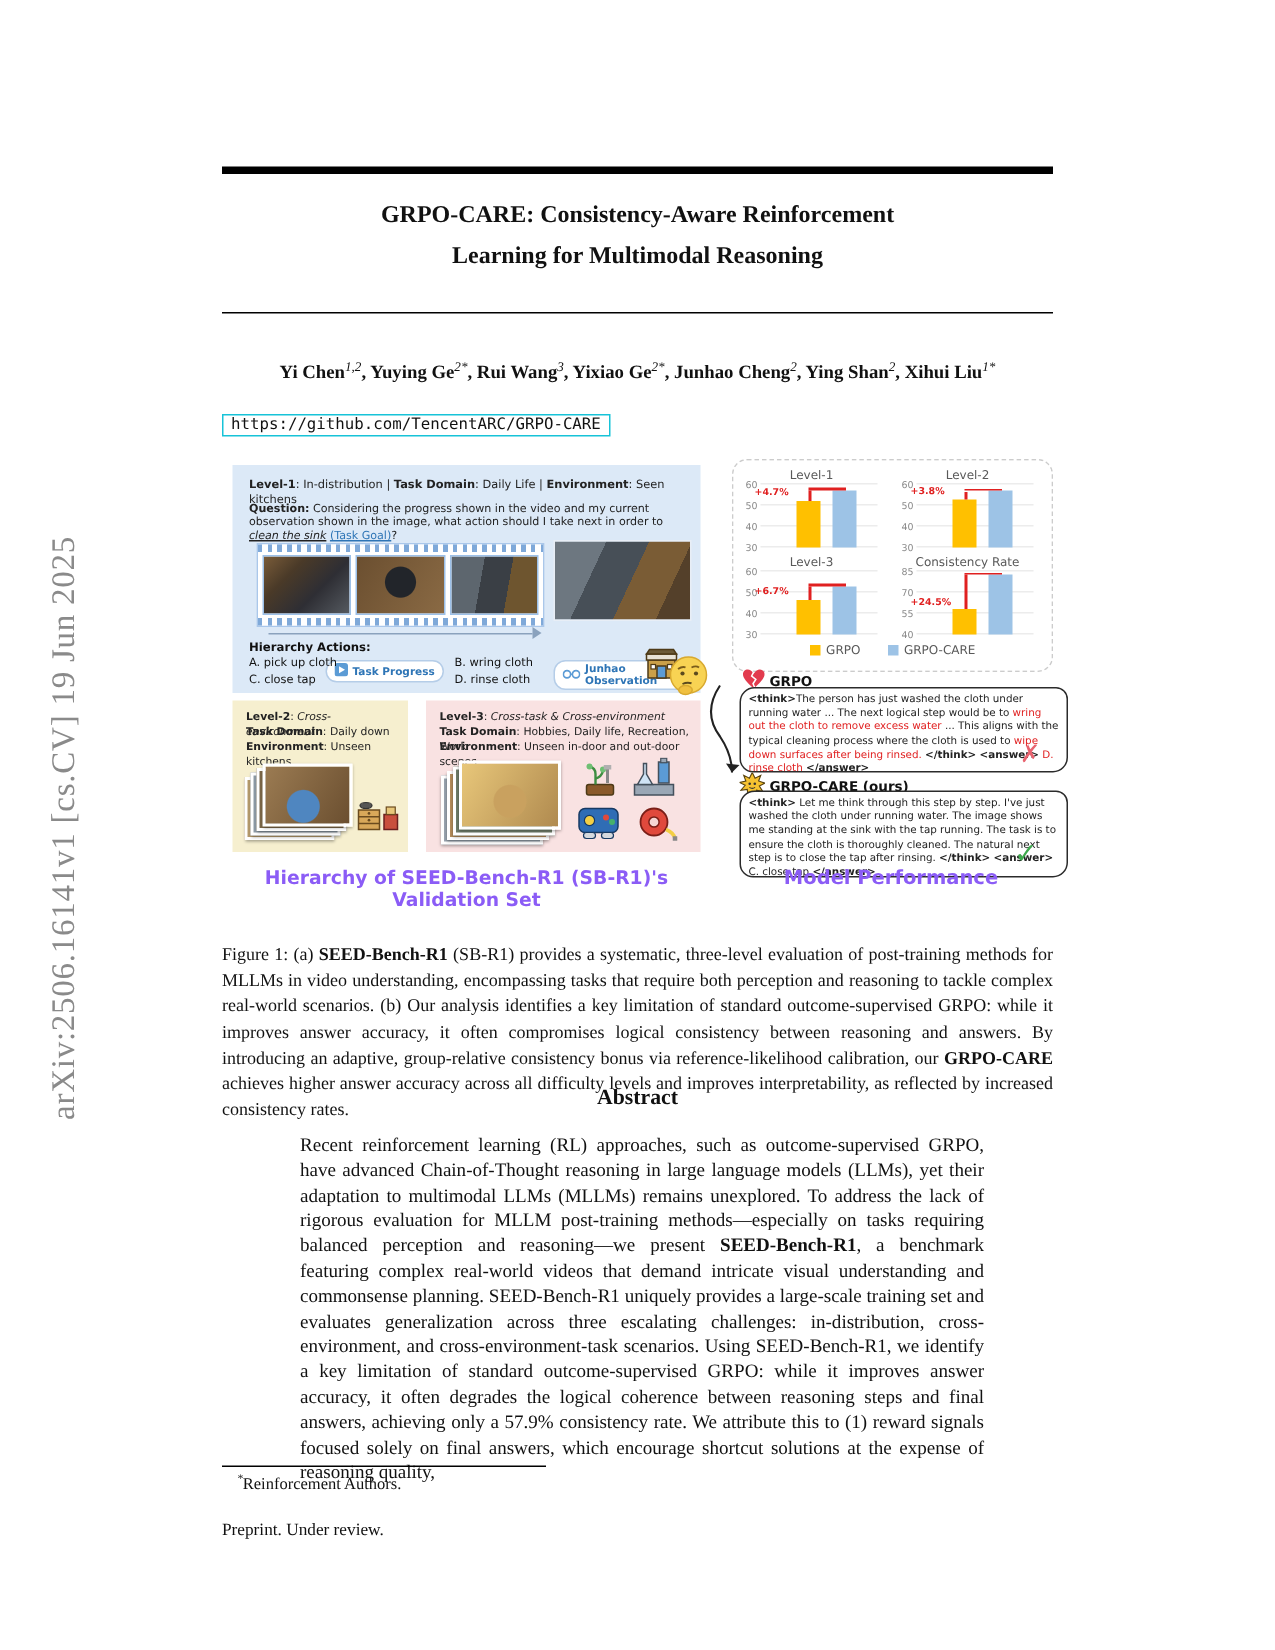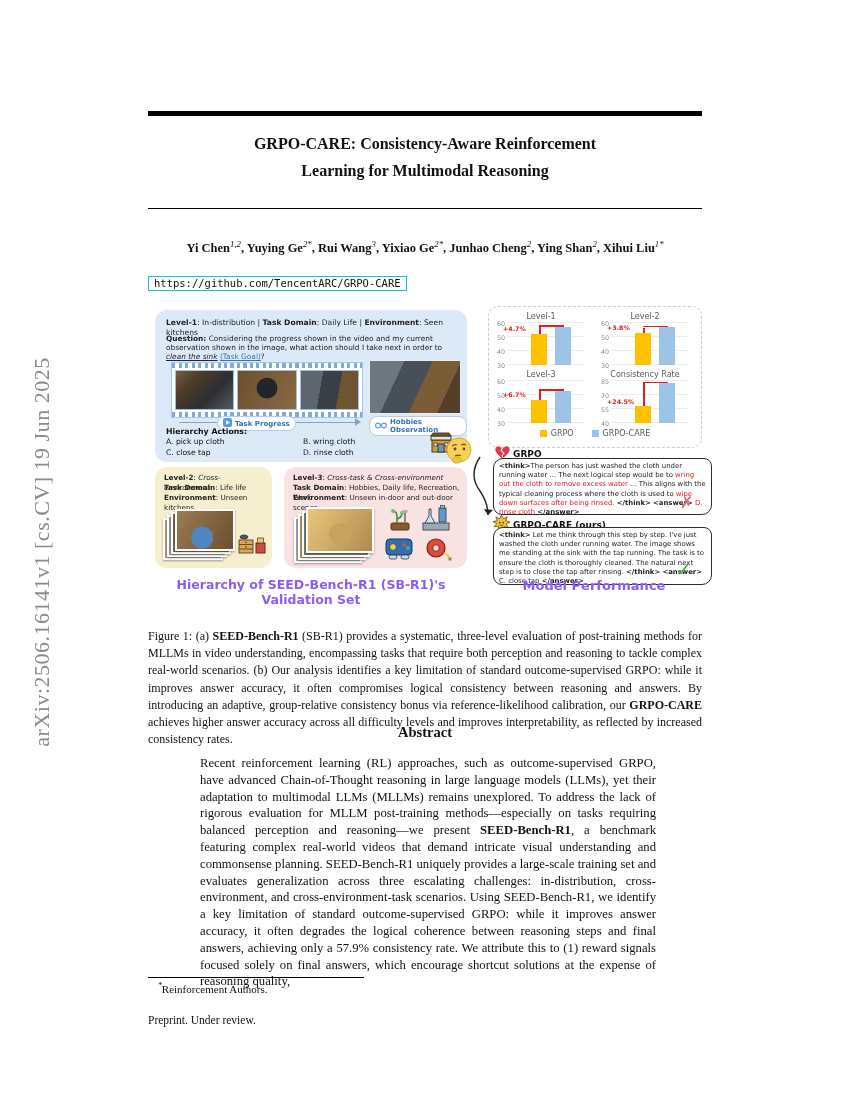--- a/index.html
+++ b/index.html
@@ -13,40 +13,40 @@
   .rule-thin{background:#000;height:1px;}
   .title{left:148px;width:554px;text-align:center;font-size:16px;font-weight:700;line-height:27px;}
   .authors{left:120px;width:610px;text-align:center;font-size:12.5px;}
   .affil{left:120px;width:610px;text-align:center;font-size:12px;}
   .linkbox-wrap{left:148px;width:554px;}
   .linkbox{display:inline-block;border:1.5px solid #17c3d8;padding:0px 5px 1px 5px;
       font-family:"DejaVu Sans Mono",monospace;font-size:10.5px;color:#111;}
   sup{font-size:70%;font-style:italic;}
   
   .fig{left:148px;top:303px;width:556px;height:296px;font-family:"DejaVu Sans",sans-serif;}
-  .panel{position:absolute;border-radius:12px;}
+  .panel{position:absolute;border-radius:0;}
   .p-l1{left:7px;top:7px;width:312px;height:152px;background:#dce9f7;}
   .p-l2{left:7px;top:164px;width:117px;height:101px;background:#f6efcf;}
   .p-l3{left:136px;top:164px;width:183px;height:101px;background:#f9e2e2;}
   .p-head{position:absolute;left:11px;right:8px;font-size:7.6px;line-height:9.5px;color:#222;}
   .p-q{position:absolute;left:11px;right:8px;font-size:7.4px;line-height:9.2px;color:#222;}
   .filmstrip{position:absolute;left:16px;top:52px;width:190px;border:1px solid #aac7ea;background:#fff;}
   .sprocket{height:5px;background:repeating-linear-gradient(90deg,#7fa9d9 0 3px,#ffffff 3px 6.5px);}
   .frames{display:flex;gap:3px;padding:2px 3px;}
   .frame{width:59px;height:38px;border:1px solid #9cc0e8;}
   .f1{background:linear-gradient(135deg,#7a5c39 0%,#4a3a28 30%,#2e2e34 62%,#555a60 100%);}
   .f2{background:radial-gradient(circle at 50% 45%,#22252a 0 28%,rgba(0,0,0,0) 30%),linear-gradient(120deg,#6b4f30,#8a6a44);}
   .f3{background:linear-gradient(100deg,#5d666e 0 35%,#3a3f45 35% 65%,#6e552f 65%);}
   .obs{position:absolute;left:214px;top:50px;width:90px;height:52px;border:1px solid #e8eef6;
        background:linear-gradient(115deg,#6d7780 0 30%,#474f57 30% 55%,#7a5c35 55% 80%,#54402a 80%);}
   .arrowline{position:absolute;left:24px;top:112px;width:176px;border-top:1.5px solid #8aa2bd;}
   .arrowhead{position:absolute;left:200px;top:108px;width:0;height:0;border-left:6px solid #8aa2bd;
        border-top:4px solid transparent;border-bottom:4px solid transparent;}
   .pill{position:absolute;background:#fff;border:1px solid #b5cde8;border-radius:8px;
-       font-size:7px;font-weight:700;color:#2e75b6;padding:1px 5px;display:flex;align-items:center;gap:3px;}
+       font-size:7px;font-weight:700;color:#2e75b6;padding:1px 5px;display:flex;align-items:center;gap:3px;margin-top:24px;}
   .pill .micon{display:inline-block;}
   .cand-title{position:absolute;left:11px;top:117px;font-size:7.8px;font-weight:700;}
   .cand{position:absolute;font-size:7.6px;line-height:10.5px;}
   .lvl-line{position:absolute;left:9px;right:6px;font-size:7.2px;line-height:9.6px;color:#222;}
   .stack{position:absolute;}
   .stack div{position:absolute;border:2px solid #fff;box-shadow:0 1px 2px rgba(0,0,0,.35);}
   .caption-hand{position:absolute;font-size:12.5px;font-weight:700;text-align:center;color:#8b5cf6;}
   
   .chart-panel{position:absolute;left:340px;top:3px;width:212px;height:140px;background:#fff;
        border:1.5px dashed #cccccc;border-radius:10px;}
@@ -121,21 +121,21 @@
         <span>Task Progress</span>
       </div>
       <div class="pill" style="left:214px;top:106px;">
         <span class="micon">
           <svg width="12" height="7" viewBox="0 0 12 7">
               <circle cx="3" cy="3.5" r="2.4" fill="none" stroke="#5b9bd5" stroke-width="1.1"></circle>
               <circle cx="9" cy="3.5" r="2.4" fill="none" stroke="#5b9bd5" stroke-width="1.1"></circle>
               <path d="M5.4 3.5 h1.2" stroke="#5b9bd5" stroke-width="1.1"></path>
             </svg>
         </span>
-        <span>Hobbies Observation</span>
+        <span>Junhao Observation</span>
       </div>
 
       <div class="cand-title">Hierarchy Actions:</div>
       <div class="cand" style="left:11px;top:127px;">
         <div>A. pick up cloth</div>
         <div>C. close tap</div>
       </div>
       <div class="cand" style="left:148px;top:127px;">
         <div>B. wring cloth</div>
         <div>D. rinse cloth</div>
@@ -165,21 +165,21 @@
     </span>
     <span class="abs" style="left:322px;top:150px;">
       <svg width="26" height="70" viewBox="0 0 26 70">
         <path d="M10 4 q-12 18 0 34 q8 12 8 24" fill="none" stroke="#222" stroke-width="1.4"></path>
         <polygon points="18,62 14,56 23,57" fill="#222"></polygon>
       </svg>
     </span>
 
     <div class="panel p-l2">
       <div class="lvl-line" style="top:6px;"><span style="font-weight: 700;">Level-2</span><span>: </span><span style="font-style: italic;">Cross-environment</span></div>
-      <div class="lvl-line" style="top:16px;"><span style="font-weight: 700;">Task Domain</span><span>:  Life life</span></div>
+      <div class="lvl-line" style="top:16px;"><span style="font-weight: 700;">Task Domain</span><span>:  Daily down</span></div>
       <div class="lvl-line" style="top:26px;"><span style="font-weight: 700;">Environment</span><span>: Unseen kitchens</span></div>
       <div class="stack" style="left:8px;top:42px;width:70px;height:52px;">
         <div style="left:0;top:9px;width:56px;height:38px;background:#b59a6b;"></div>
         <div style="left:4px;top:6px;width:56px;height:38px;background:#8d9aa5;"></div>
         <div style="left:8px;top:3px;width:56px;height:38px;background:#7a6647;"></div>
         <div style="left:12px;top:0;width:56px;height:38px;background:
              radial-gradient(circle at 45% 70%,#4f86c0 0 26%,rgba(0,0,0,0) 28%),
              linear-gradient(120deg,#9b7b52,#6b4f30);"></div>
       </div>
       <span class="abs" style="right:5px;bottom:8px;">

